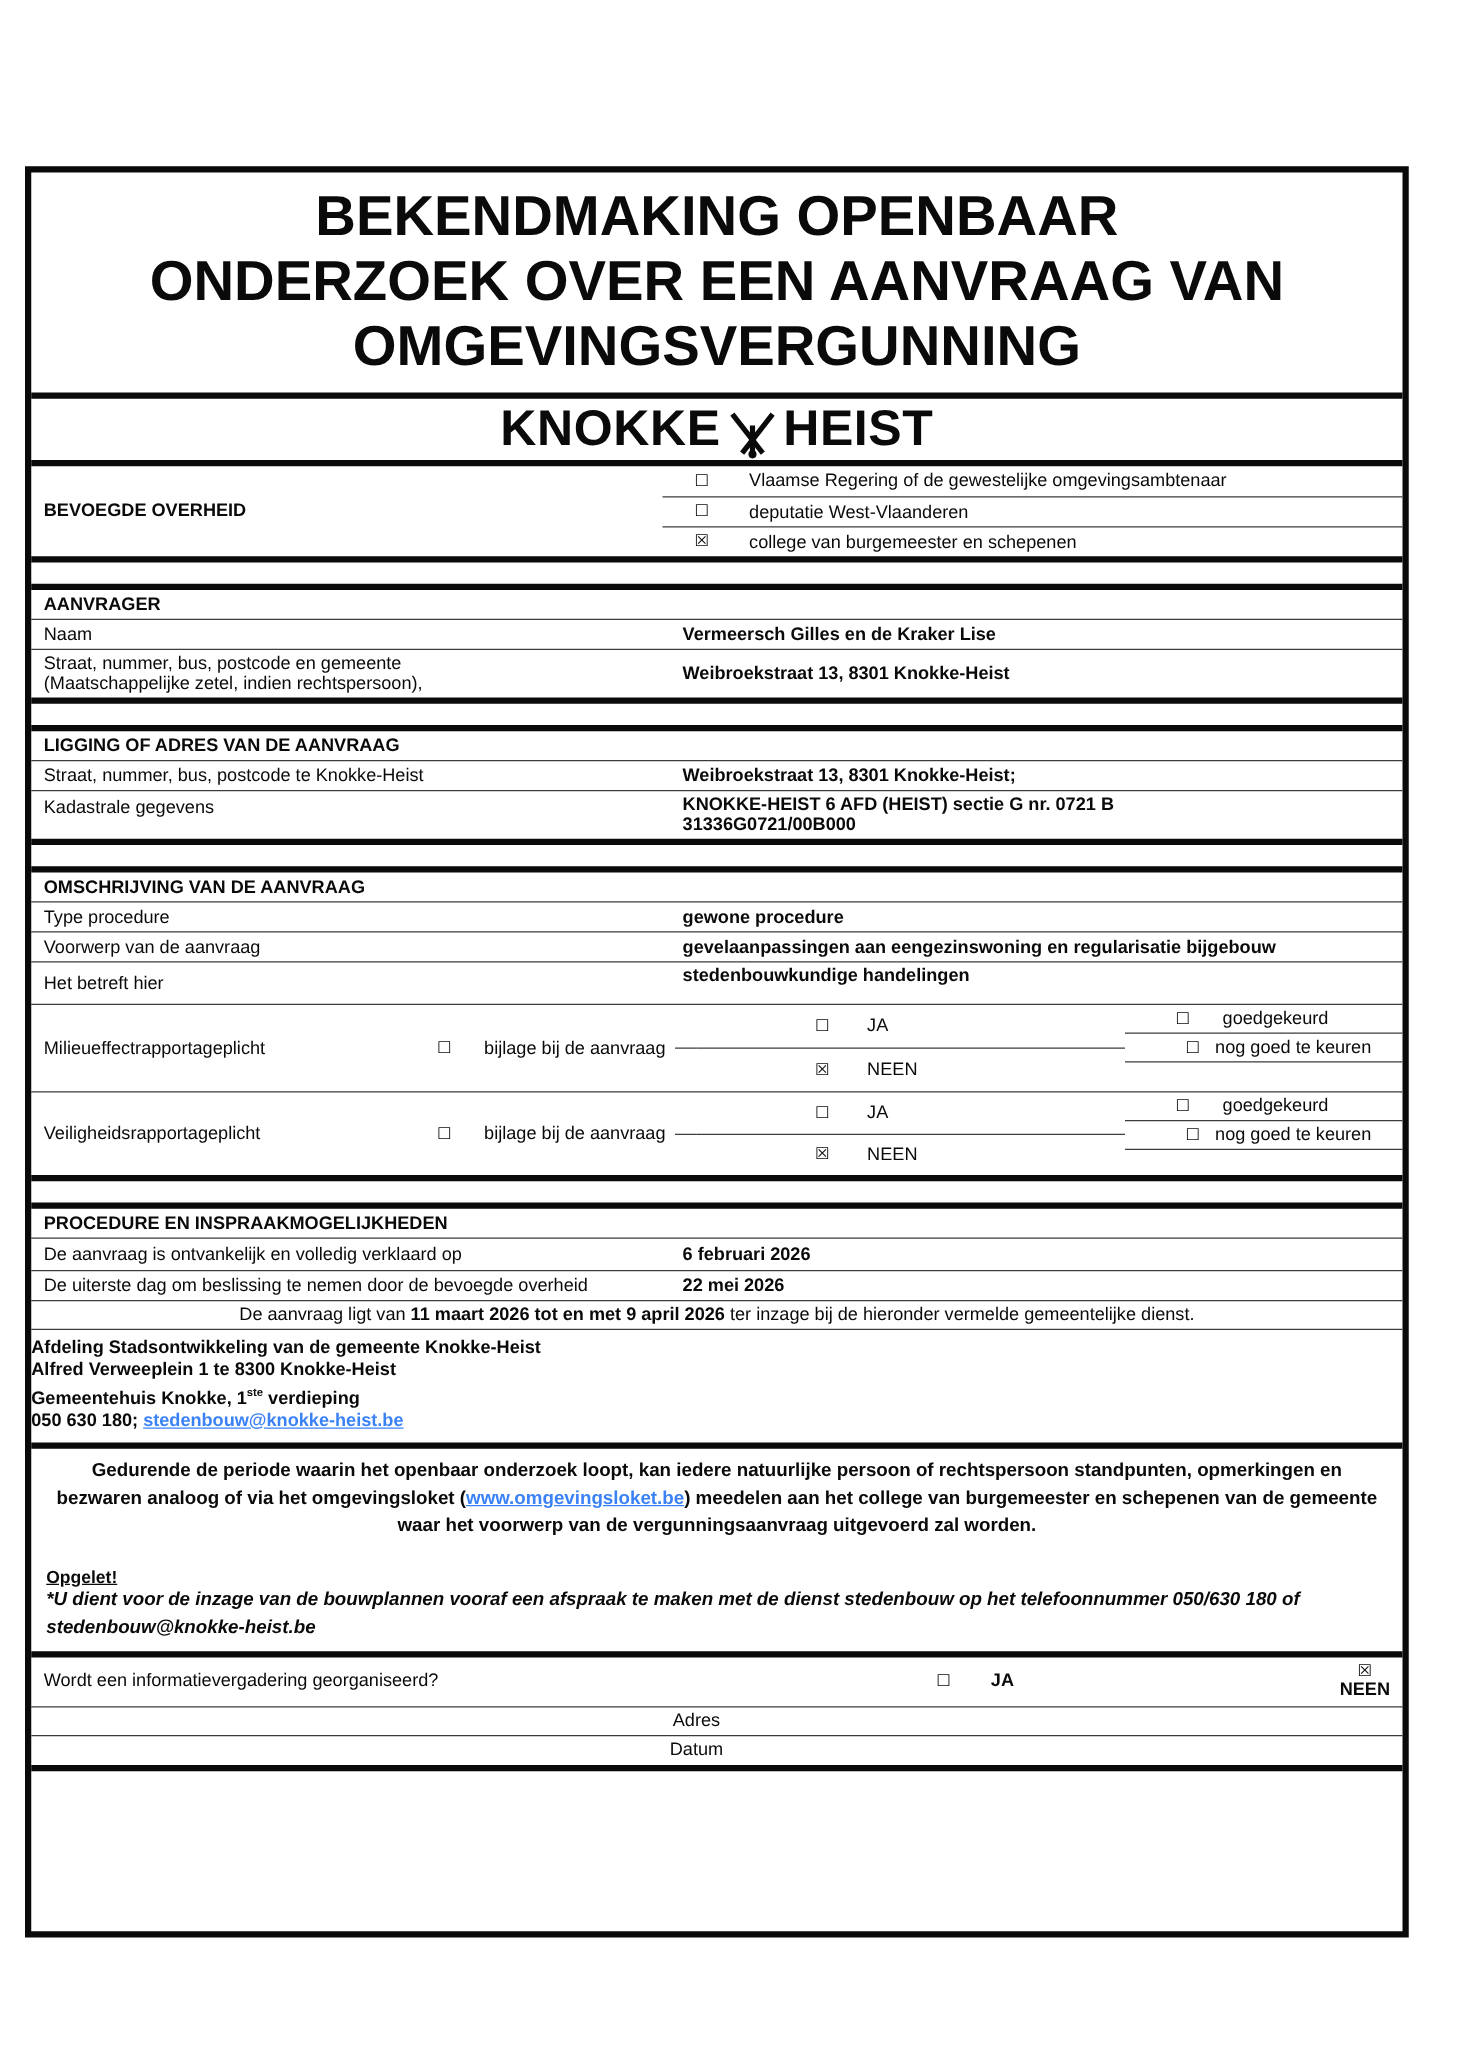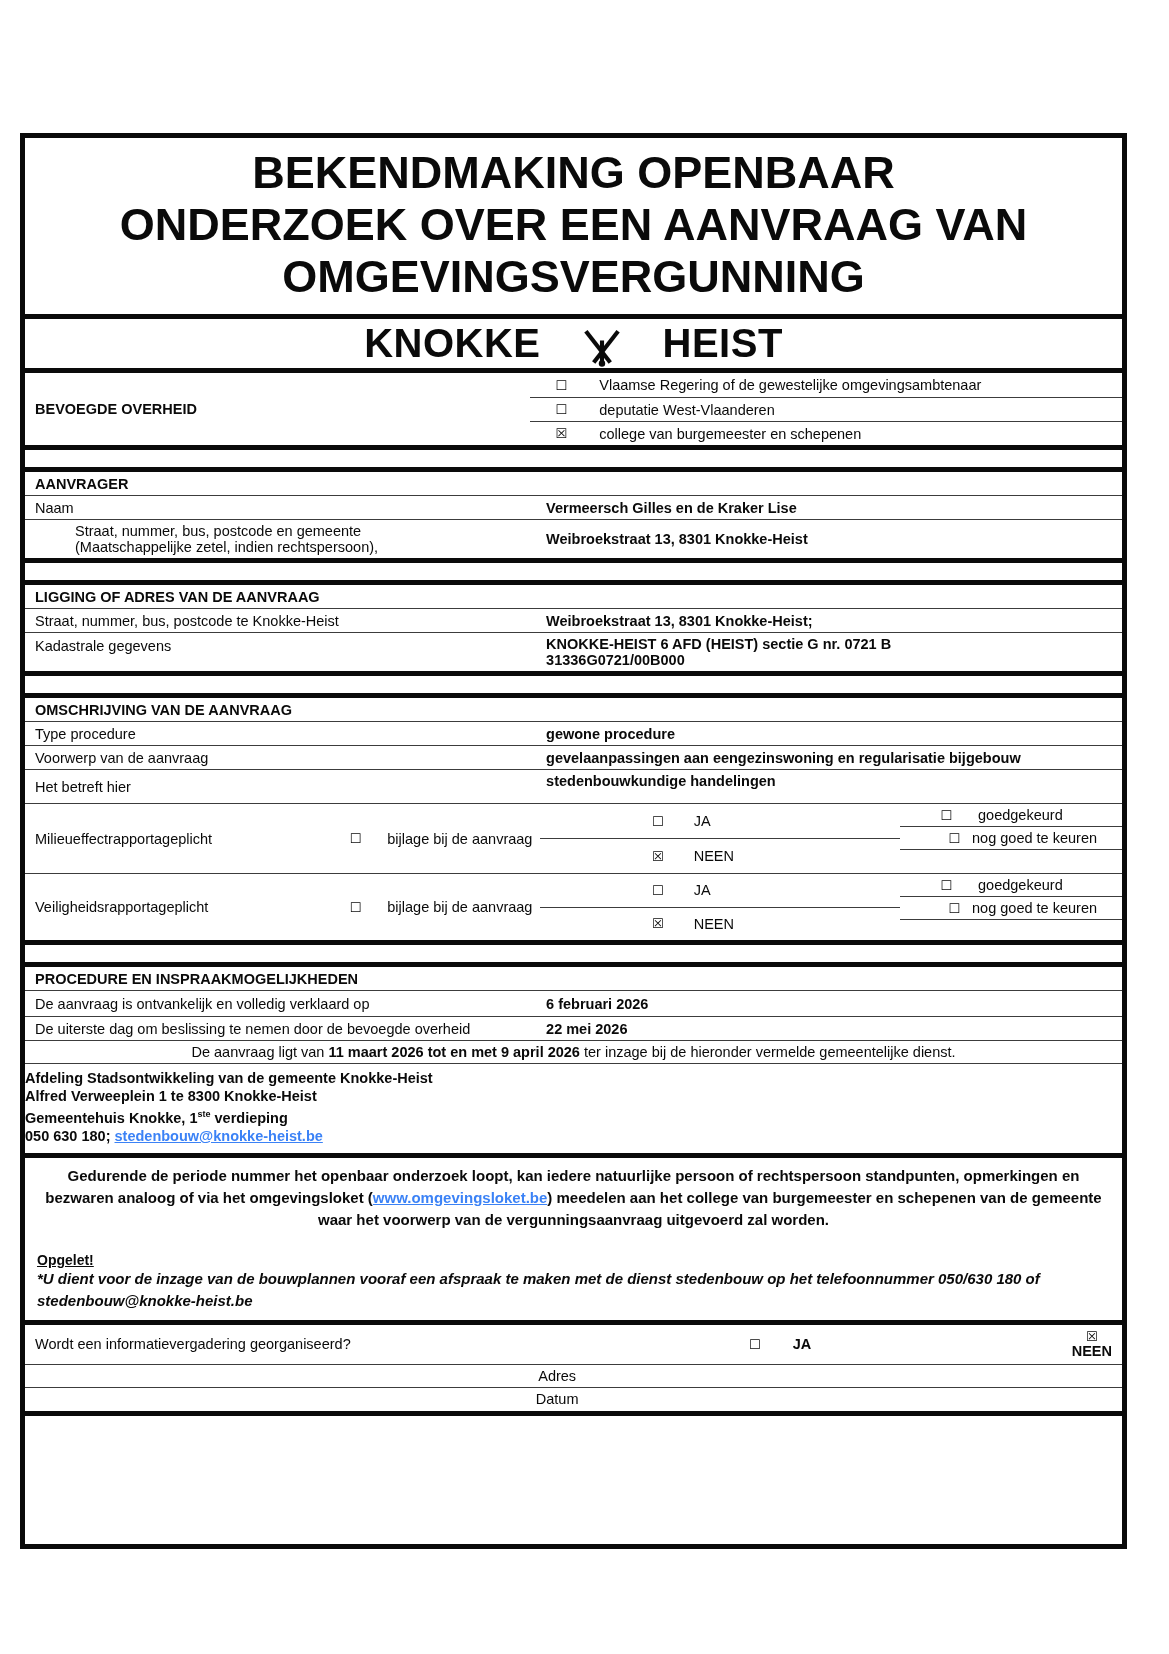--- a/index.html
+++ b/index.html
@@ -19,21 +19,21 @@
     background: #ffffff;
   }
   .bar-b { border-bottom: 5px solid #0a0a0a; }
   .thin-b { border-bottom: 1px solid #3c3c3c; }
 
   
   .title-box { padding: 9px 10px 11px; text-align: center; }
   .title-line { font-size: 45px; line-height: 52px; font-weight: bold; letter-spacing: 0px; }
 
   
-  .logo-row { height: 54px; display: flex; align-items: center; justify-content: center; gap: 36px; }
+  .logo-row { height: 54px; display: flex; align-items: center; justify-content: center; }
   .logo-text { font-size: 40px; font-weight: bold; letter-spacing: 0.5px; }
   .logo-icon { margin: 4px 2px 0; }
   .logo-icon svg { display: block; }
 
   
   .cb { font-size: 13px; line-height: 1; font-weight: normal; font-family: "DejaVu Sans", sans-serif; }
 
   
   .bevoegde { display: flex; }
   .bo-label { width: 46%; display: flex; align-items: center; padding-left: 10px; font-weight: bold; font-size: 14.5px; }
@@ -42,21 +42,21 @@
   .bo-option + .bo-option { border-top: 1px solid #3c3c3c; }
   .bo-option .cb { margin-right: 32px; }
 
   .spacer { height: 22px; }
 
   
   .sec-header { font-weight: bold; font-size: 14.5px; padding: 4px 10px 3px; min-height: 23px; }
   .frow { display: flex; align-items: center; font-size: 14.5px; min-height: 24px; }
   .flabel { width: 47.5%; padding: 3px 10px; }
   .fval { flex: 1; font-weight: bold; padding: 3px 0; }
-  .sub { font-size: 14.5px; margin-left: 40px; }
+  .sub { font-size: 14.5px; }
 
   
   .rapp { display: flex; min-height: 70px; font-size: 14.5px; }
   .rapp-c1 { width: 28.5%; display: flex; align-items: center; padding-left: 10px; }
   .rapp-c2 { width: 20%; display: flex; align-items: center; }
   .rapp-c2 .cb { margin: 0 26px 0 12px; }
   .rapp-c2 .fill { flex: 1; border-bottom: 1px solid #3c3c3c; margin-left: 8px; }
   .rapp-c3 { width: 31.3%; display: flex; flex-direction: column; }
   .rapp-c3 .half { flex: 1; display: flex; align-items: center; padding-left: 95px; }
   .rapp-c3 .half .cb { margin-right: 30px; }
@@ -269,21 +269,21 @@
       <div class="contact">
         <div>Afdeling Stadsontwikkeling van de gemeente Knokke-Heist</div>
         <div>Alfred Verweeplein 1 te 8300 Knokke-Heist</div>
         <div><span>Gemeentehuis Knokke, 1</span><sup class="sup">ste</sup><span> verdieping</span></div>
         <div><span>050 630 180; </span><a class="link">stedenbouw@knokke-heist.be</a></div>
       </div>
     </div>
 
     <div class="inspraak bar-b">
       <div class="para">
-        <span>Gedurende de periode nummer het openbaar onderzoek loopt, kan iedere natuurlijke persoon of rechtspersoon standpunten, opmerkingen en bezwaren analoog of via het omgevingsloket (</span><a class="link">www.omgevingsloket.be</a><span>) meedelen aan het college van burgemeester en schepenen van de gemeente waar het voorwerp van de vergunningsaanvraag uitgevoerd zal worden.</span>
+        <span>Gedurende de periode waarin het openbaar onderzoek loopt, kan iedere natuurlijke persoon of rechtspersoon standpunten, opmerkingen en bezwaren analoog of via het omgevingsloket (</span><a class="link">www.omgevingsloket.be</a><span>) meedelen aan het college van burgemeester en schepenen van de gemeente waar het voorwerp van de vergunningsaanvraag uitgevoerd zal worden.</span>
       </div>
       <div class="opgelet">Opgelet!</div>
       <div class="note">*U dient voor de inzage van de bouwplannen vooraf een afspraak te maken met de dienst stedenbouw op het telefoonnummer 050/630 180 of stedenbouw@knokke-heist.be</div>
     </div>
 
     <div class="bar-b">
       <div class="info-row thin-b">
         <div class="info-label">Wordt een informatievergadering georganiseerd?</div>
         <div class="ja-group">
           <span class="cb">☐</span>

